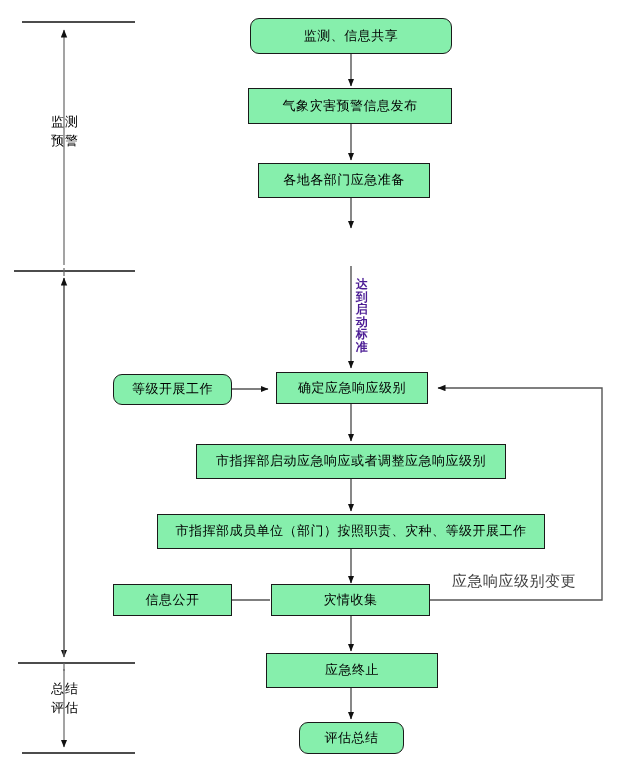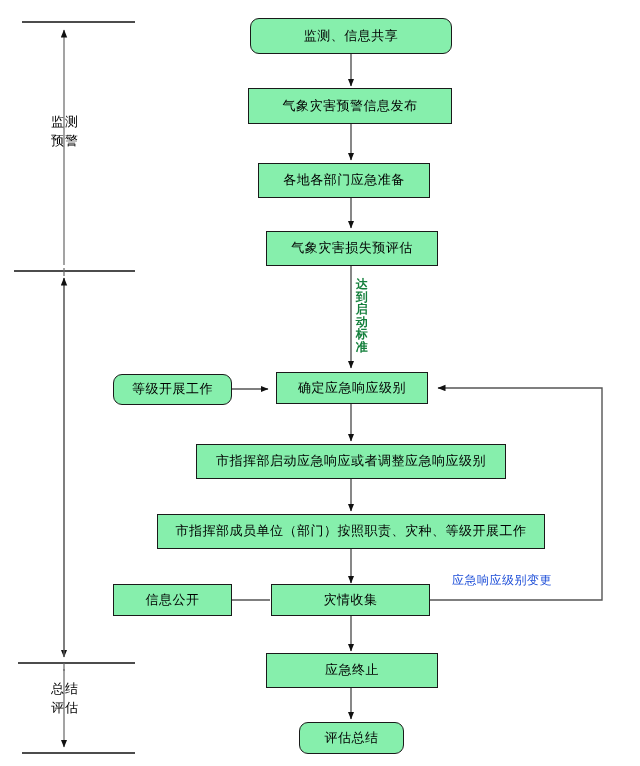--- a/index.html
+++ b/index.html
@@ -48,33 +48,33 @@
     color: #000000;
     font-size: 13px;
     font-weight: normal;
     letter-spacing: 1px;
     text-align: center;
     line-height: 1.45;
     white-space: pre-line;
   }
   .vert-label {
     position: absolute;
-    color: #15803d;
+    color: #4c1d95;
     font-size: 12px;
     font-weight: bold;
     letter-spacing: 0.5px;
     line-height: 1.05;
     width: 14px;
     text-align: center;
     white-space: pre-line;
   }
   .edge-label {
     position: absolute;
-    color: #1d4ed8;
-    font-size: 12px;
+    color: #404040;
+    font-size: 15px;
     letter-spacing: 0.5px;
     white-space: nowrap;
     font-family: Liberation Serif, serif;
   }
 </style>
 </head>
 <body>
 
 <div id="canvas">
 
@@ -147,21 +147,20 @@
   <div class="vert-label" style="left:355px; top:278px;">达到启动标准</div>
 
   <div class="edge-label" style="left:452px; top:572px;">应急响应级别变更</div>
 
   <div class="node rounded" style="left:250px; top:18px; width:202px; height:36px;">监测、信息共享</div>
 
   <div class="node" style="left:248px; top:88px; width:204px; height:36px;">气象灾害预警信息发布</div>
 
   <div class="node" style="left:258px; top:163px; width:172px; height:35px;">各地各部门应急准备</div>
 
-  <div class="node" style="left:266px; top:231px; width:172px; height:35px;">气象灾害损失预评估</div>
 
   <div class="node rounded" style="left:113px; top:374px; width:119px; height:31px;">等级开展工作</div>
 
   <div class="node" style="left:276px; top:372px; width:152px; height:32px;">确定应急响应级别</div>
 
   <div class="node" style="left:196px; top:444px; width:310px; height:35px;">市指挥部启动应急响应或者调整应急响应级别</div>
 
   <div class="node" style="left:157px; top:514px; width:388px; height:35px;">市指挥部成员单位（部门）按照职责、灾种、等级开展工作</div>
 
   <div class="node" style="left:113px; top:584px; width:119px; height:32px;">信息公开</div>

